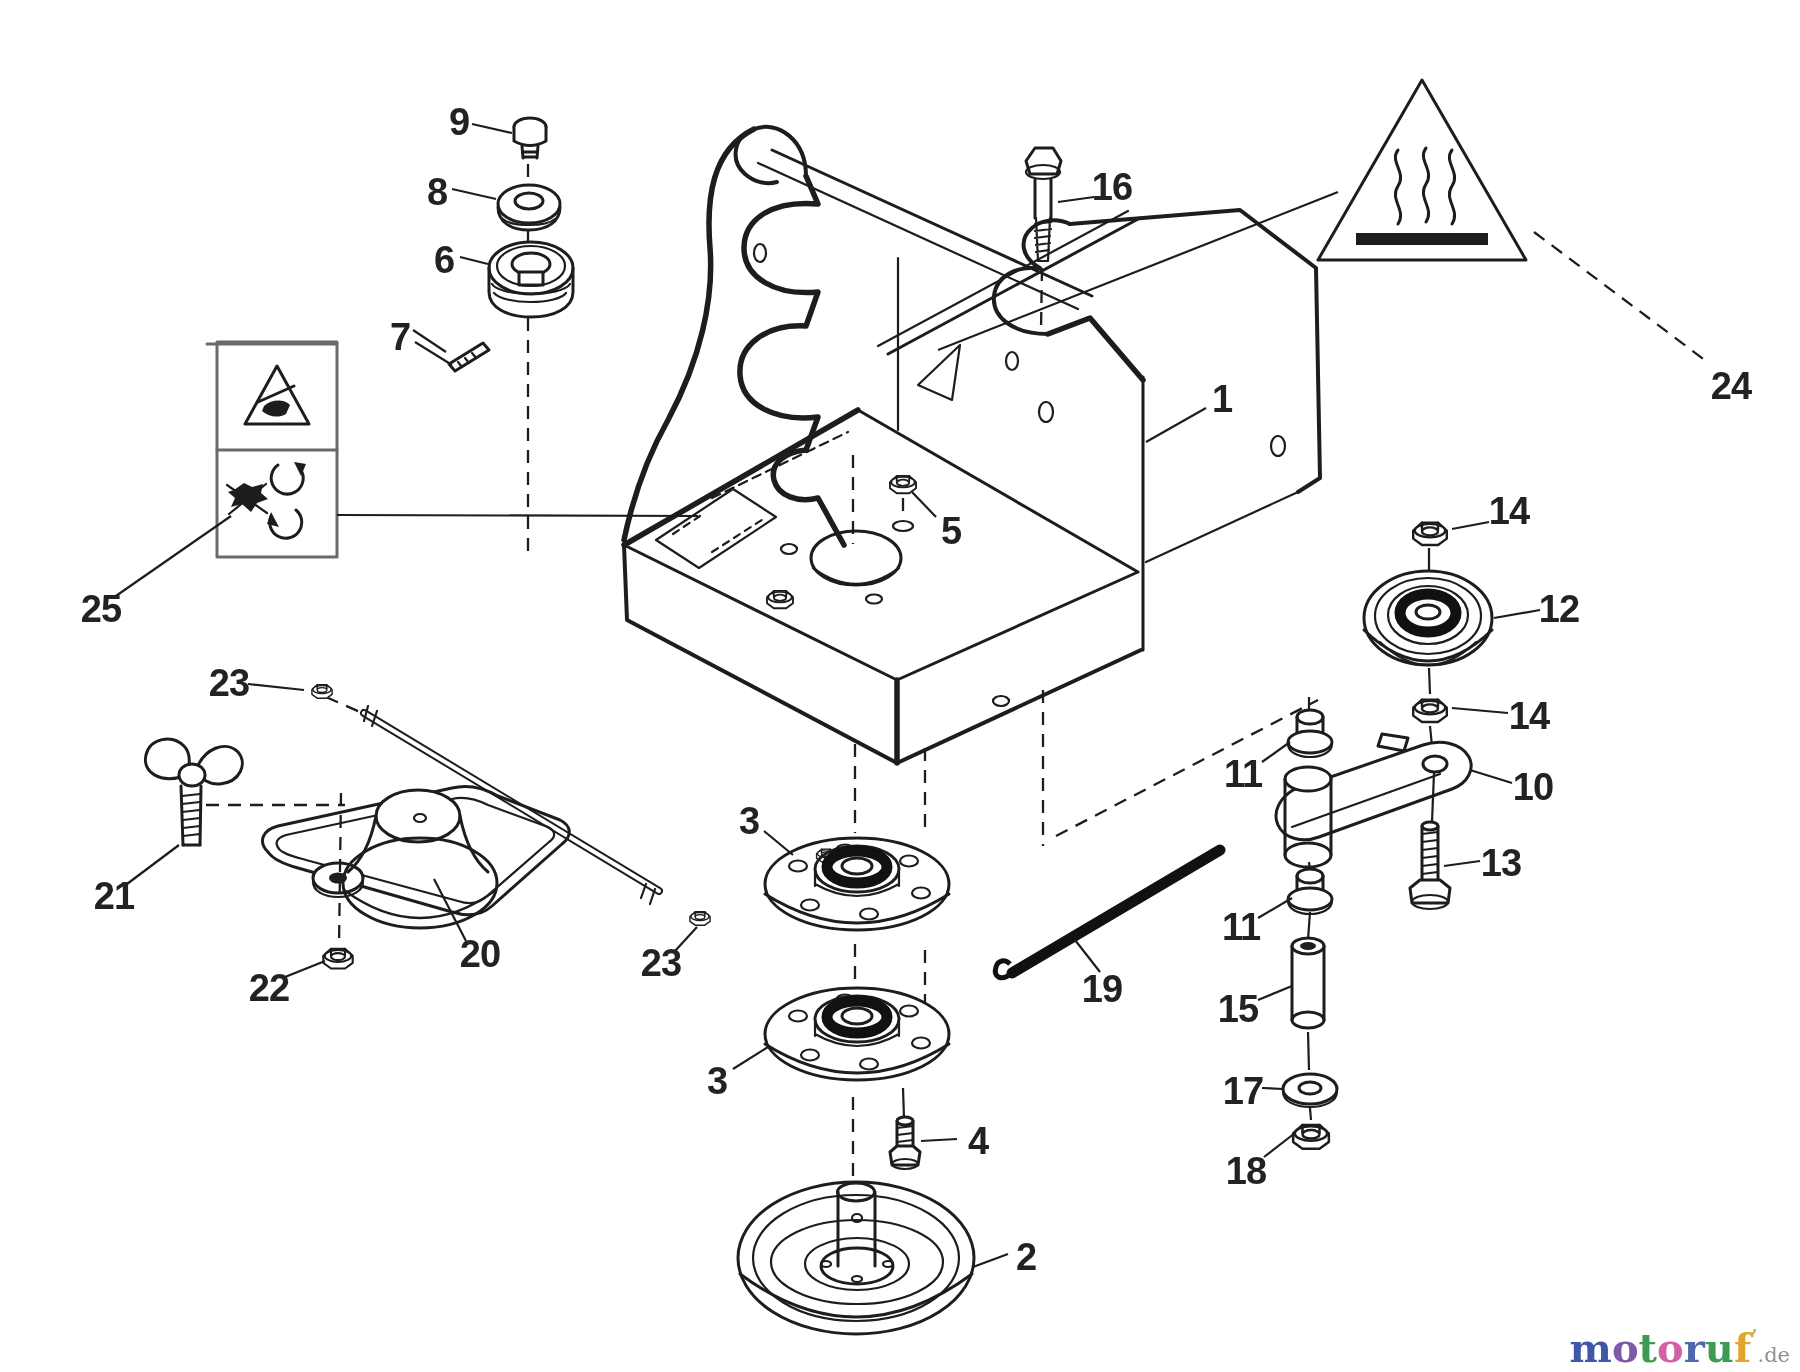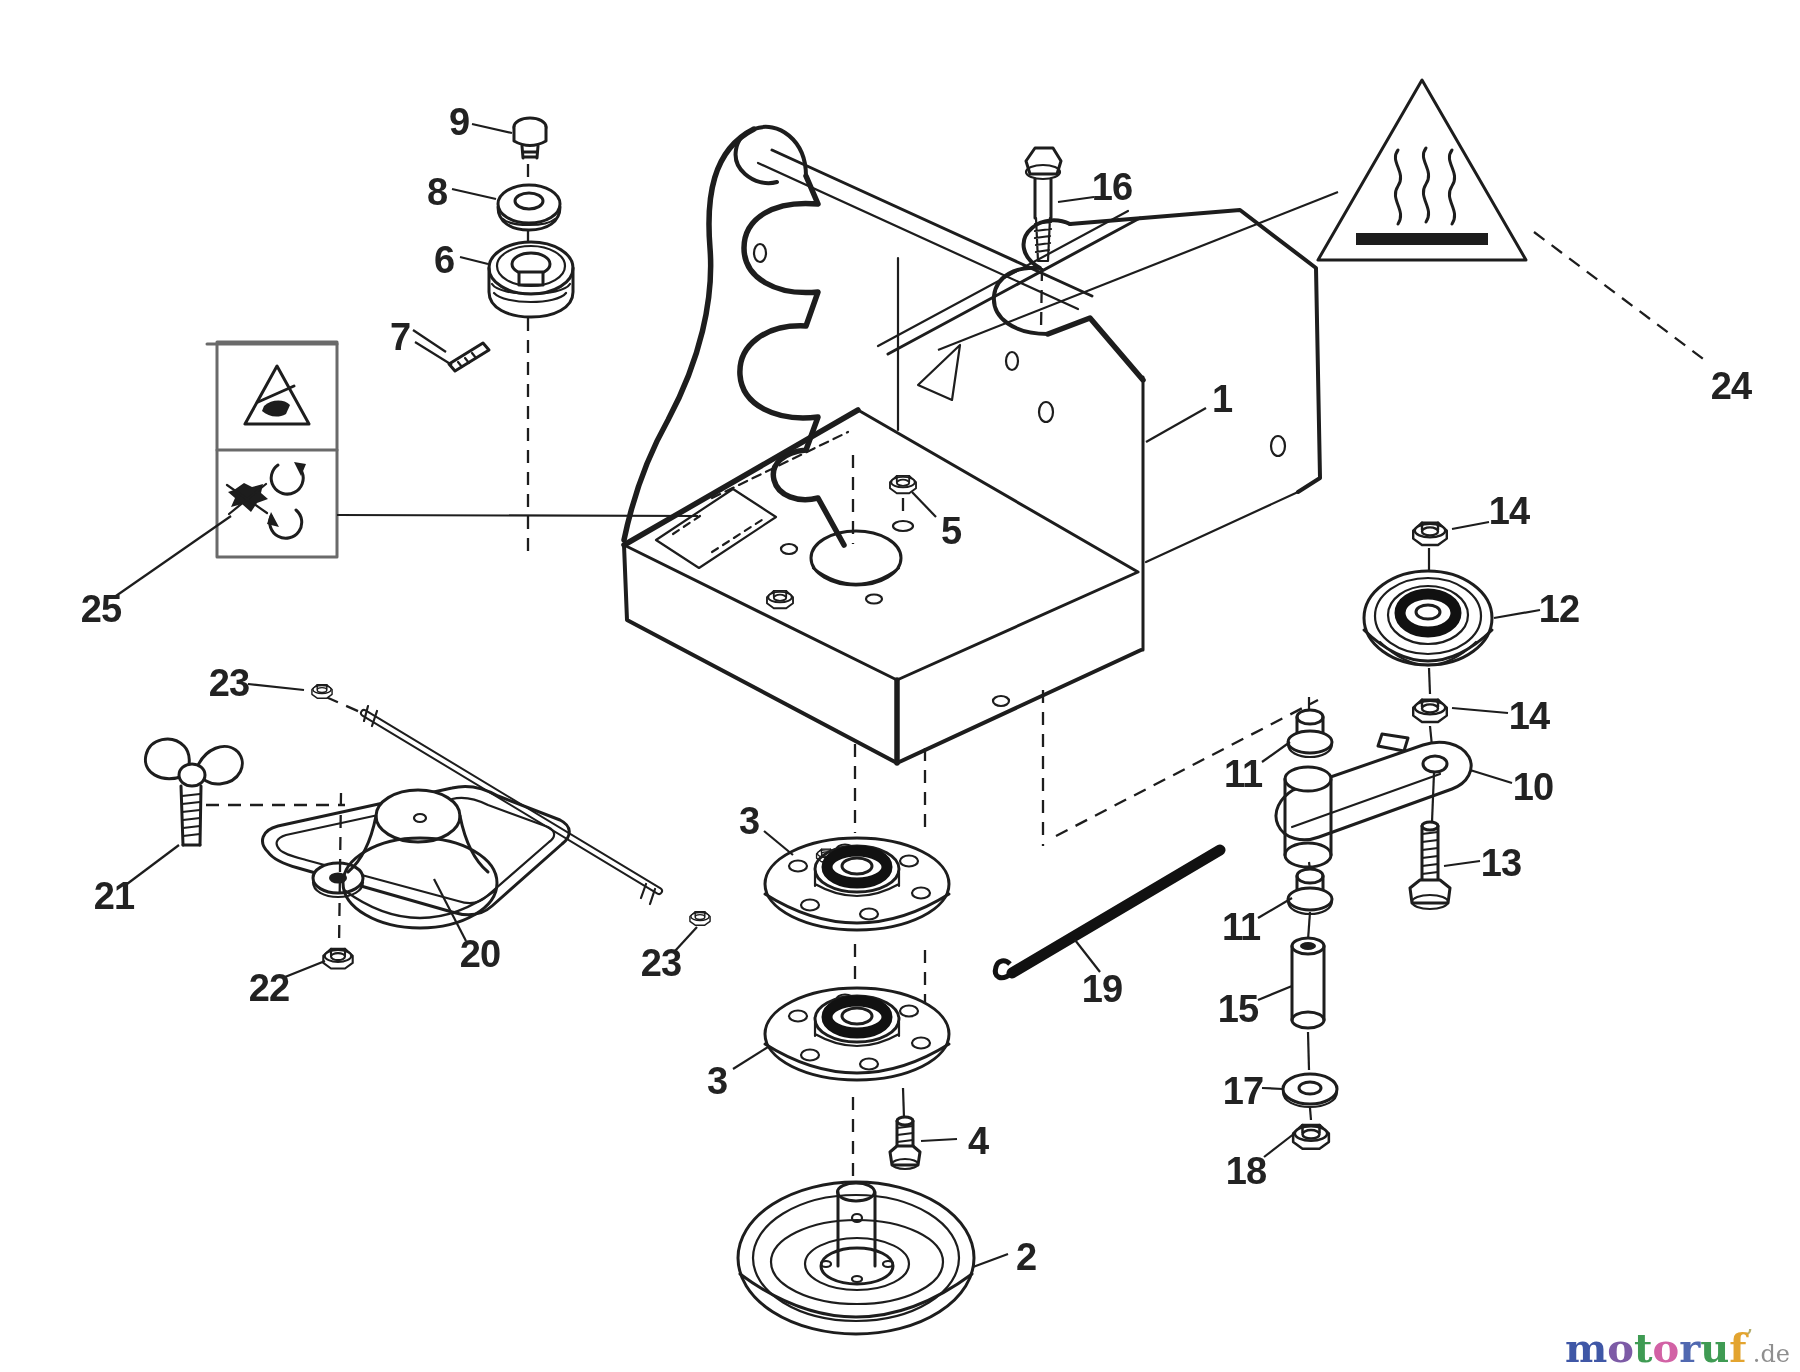--- a/index.html
+++ b/index.html
@@ -11,21 +11,21 @@
   svg .t{stroke-width:2.2;}
   svg .lead{fill:none;stroke:#1d1d1d;stroke-width:2.2;stroke-linecap:butt;}
   svg .dash{fill:none;stroke:#1d1d1d;stroke-width:2.3;stroke-dasharray:13 9;}
   svg .blk{fill:#1d1d1d;stroke:none;}
   svg .wf{fill:#ffffff;}
   svg .gray{stroke:#6a6a6a;}
   .callout{font:700 38px "Liberation Sans",sans-serif;fill:#222;letter-spacing:-1px;}
   .logo{position:absolute;right:10px;bottom:4px;font-family:"DejaVu Serif",serif;
         font-weight:700;font-size:40px;line-height:1;}
   .logo span{display:inline-block;}
-  .logo .suffix{font-size:24px;font-weight:400;}
+  .logo .suffix{font-size:21px;font-weight:400;}
   .logo .tick{font-size:18px;vertical-align:top;}
 </style>
 </head>
 <body>
 
 <div class="stage">
 <svg width="1800" height="1372" viewBox="0 0 1800 1372">
 
   <defs>
     <g id="nutg">

